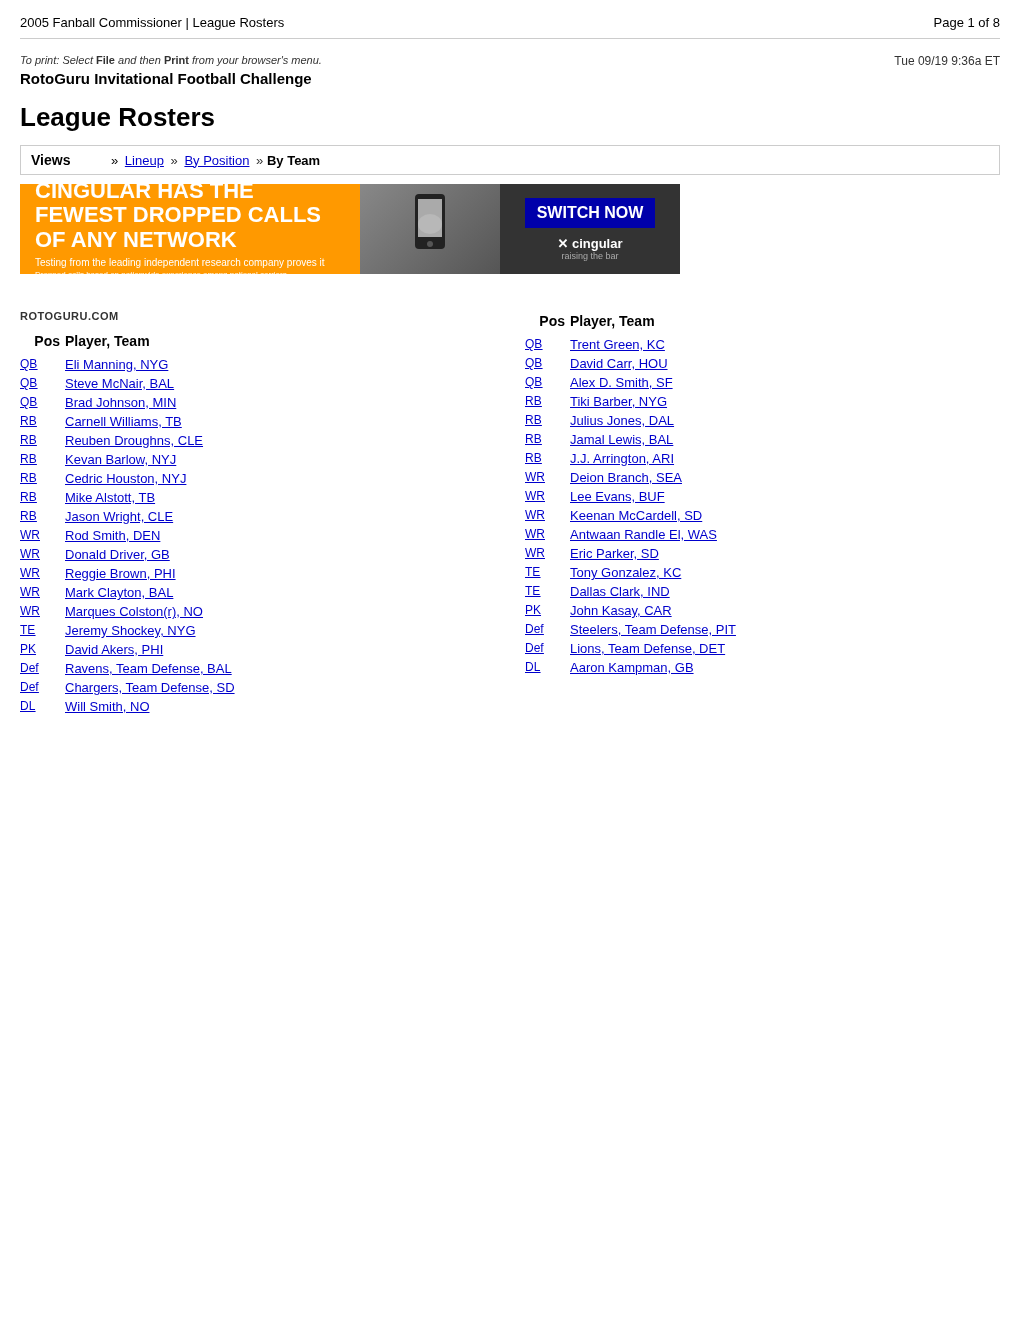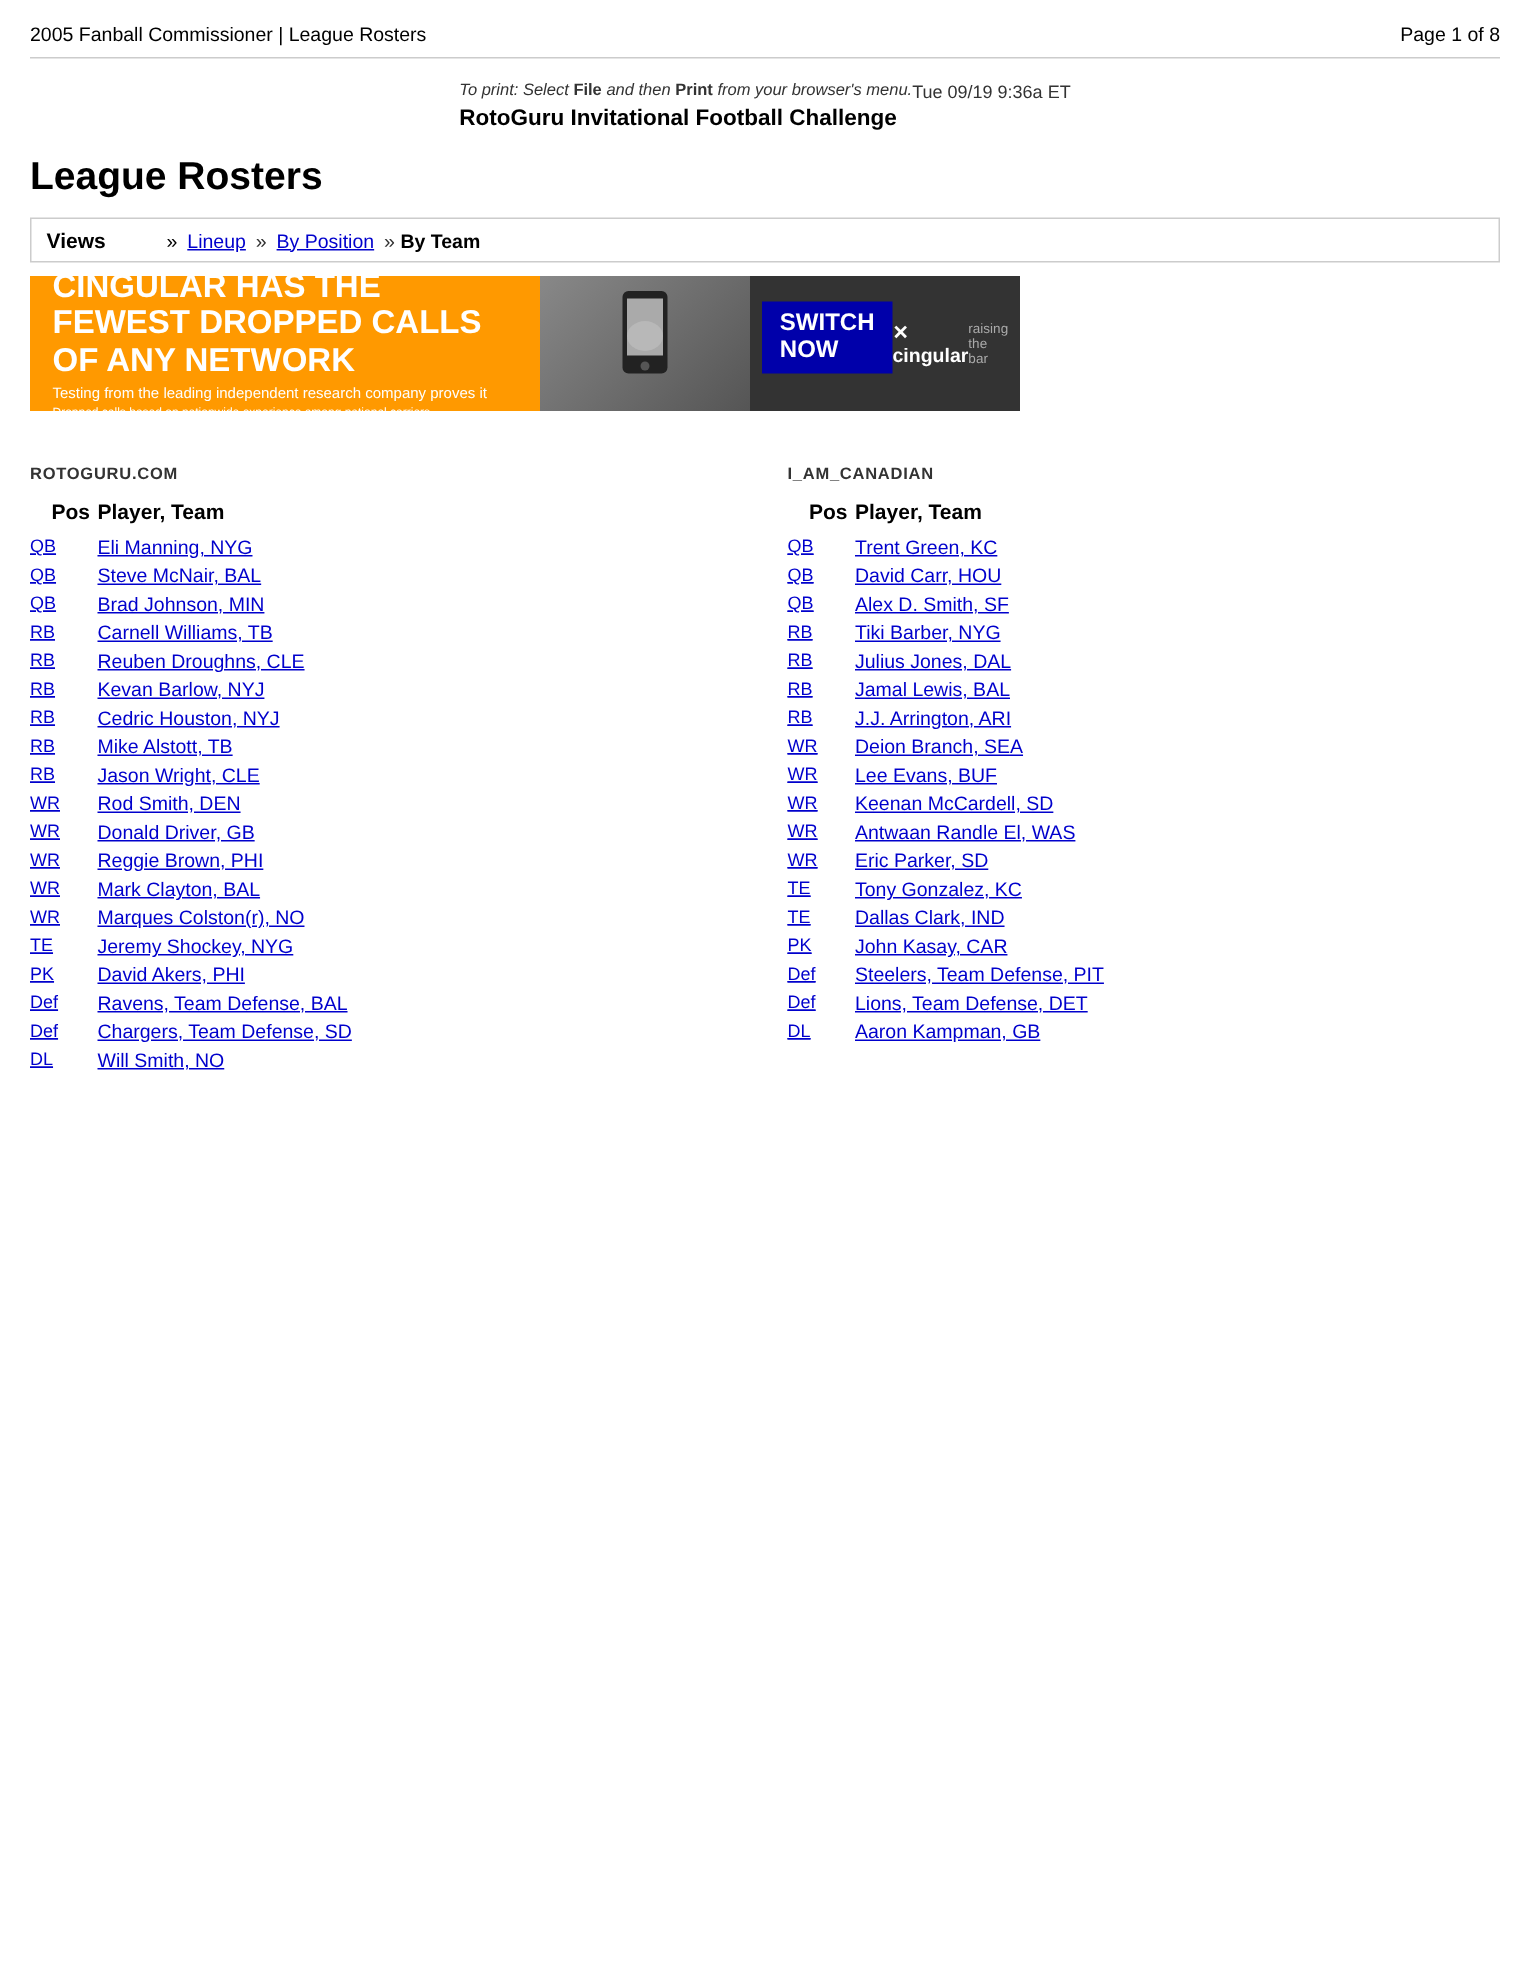--- a/index.html
+++ b/index.html
@@ -8,36 +8,36 @@
     .page-header { display: flex; justify-content: space-between; align-items: flex-start; border-bottom: 1px solid #ccc; padding-bottom: 8px; margin-bottom: 15px; gap: 16px; }
     .page-title-header { font-size: 13px; color: #000; }
     .page-number { font-size: 13px; color: #000; }
     
     .print-info { font-size: 11px; color: #333; margin-bottom: 4px; font-style: italic; }
     .print-info strong { font-style: normal; font-weight: bold; }
     .league-title { font-size: 15px; font-weight: bold; margin-bottom: 10px; }
     .section-title { font-size: 26px; font-weight: bold; margin-bottom: 12px; }
     .timestamp { font-size: 12px; color: #333; }
     
-    .top-section { display: flex; justify-content: center; align-items: flex-start; margin-bottom: 5px; }
+    .top-section { display: flex; justify-content: space-between; align-items: flex-start; margin-bottom: 5px; }
     
     .views-bar { border: 1px solid #ccc; display: flex; align-items: center; padding: 6px 10px; margin-bottom: 9px; }
     .views-label { font-weight: bold; font-size: 14px; margin-right: 20px; min-width: 60px; }
     .views-links { font-size: 13px; }
     .views-links a { color: #00c; text-decoration: underline; margin: 0 3px; }
     .views-links .active-link { font-weight: bold; color: #000; text-decoration: none; }
     .views-links .separator { color: #333; }
 
     .ad-banner { width: 660px; height: 90px; background: #f90; display: flex; align-items: center; margin-bottom: 36px; overflow: hidden; position: relative; }
     .ad-text-section { padding: 10px 15px; flex: 1; }
     .ad-headline { font-size: 22px; font-weight: bold; color: #fff; text-transform: uppercase; line-height: 1.1; margin-bottom: 5px; }
     .ad-subtext { font-size: 10px; color: #fff; }
     .ad-image-section { width: 140px; height: 90px; background: #555; position: relative; overflow: hidden; }
     .ad-image-placeholder { width: 100%; height: 100%; background: linear-gradient(135deg, #888 0%, #555 100%); display: flex; align-items: center; justify-content: center; }
-    .ad-right-section { background: #333; width: 180px; height: 90px; display: flex; flex-direction: row; align-items: center; justify-content: center; padding: 10px; }
+    .ad-right-section { background: #333; width: 180px; height: 90px; display: flex; flex-direction: column; align-items: center; justify-content: center; padding: 10px; }
     .ad-switch-btn { background: #00a; color: #fff; font-weight: bold; font-size: 16px; padding: 6px 12px; margin-bottom: 8px; text-transform: uppercase; }
     .ad-brand { color: #fff; font-size: 13px; font-weight: bold; }
     .ad-brand-tag { color: #aaa; font-size: 9px; }
 
     .rosters-section { display: flex; gap: 30px; }
     .roster-column { flex: 1; }
     .team-label { font-size: 11px; font-weight: bold; color: #333; text-transform: uppercase; margin-bottom: 8px; letter-spacing: 0.5px; }
     
     .roster-table { width: 100%; border-collapse: collapse; }
     .roster-table thead tr th { font-size: 14px; font-weight: bold; padding: 3px 5px 6px 0; text-align: left; border-bottom: none; }
@@ -188,21 +188,20 @@
           </tr>
           <tr>
             <td><a href="#">DL</a></td>
             <td><a href="#">Will Smith, NO</a></td>
           </tr>
         </tbody>
     </table>
   </div>
 
   <div class="roster-column">
-    <div class="team-label">I_AM_CANADIAN</div>
     <table class="roster-table">
       <thead>
         <tr>
           <th>Pos</th>
           <th>Player, Team</th>
         </tr>
       </thead>
       <tbody id="roster-body-2">
       <tr>
             <td><a href="#">QB</a></td>

